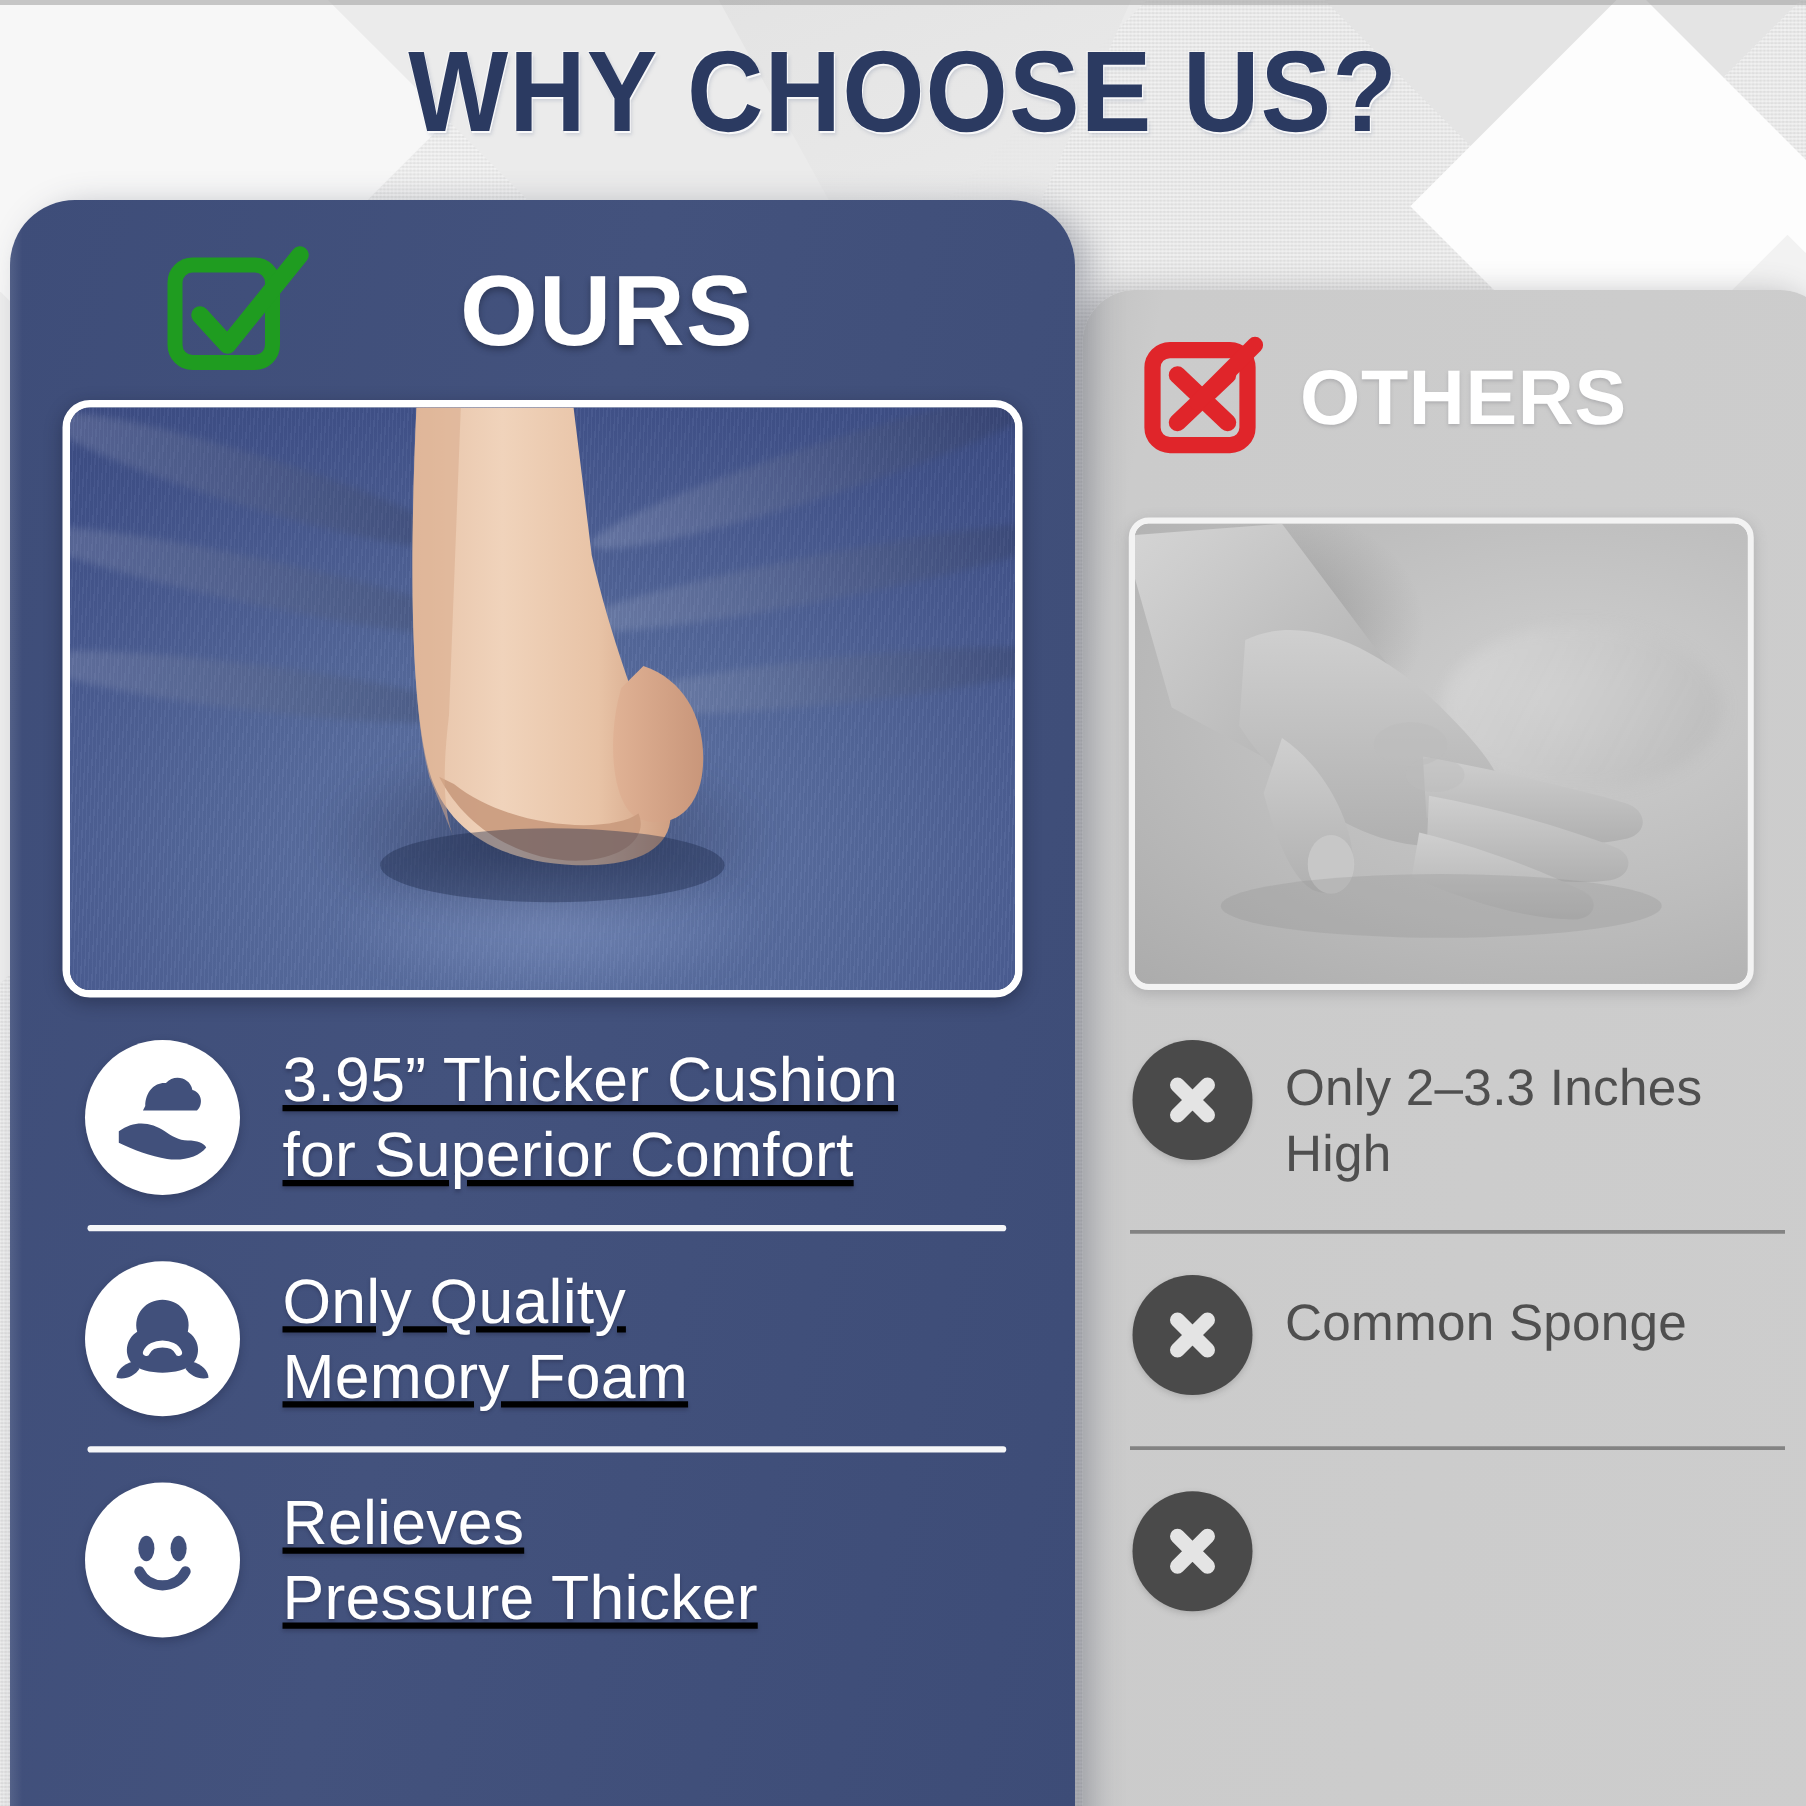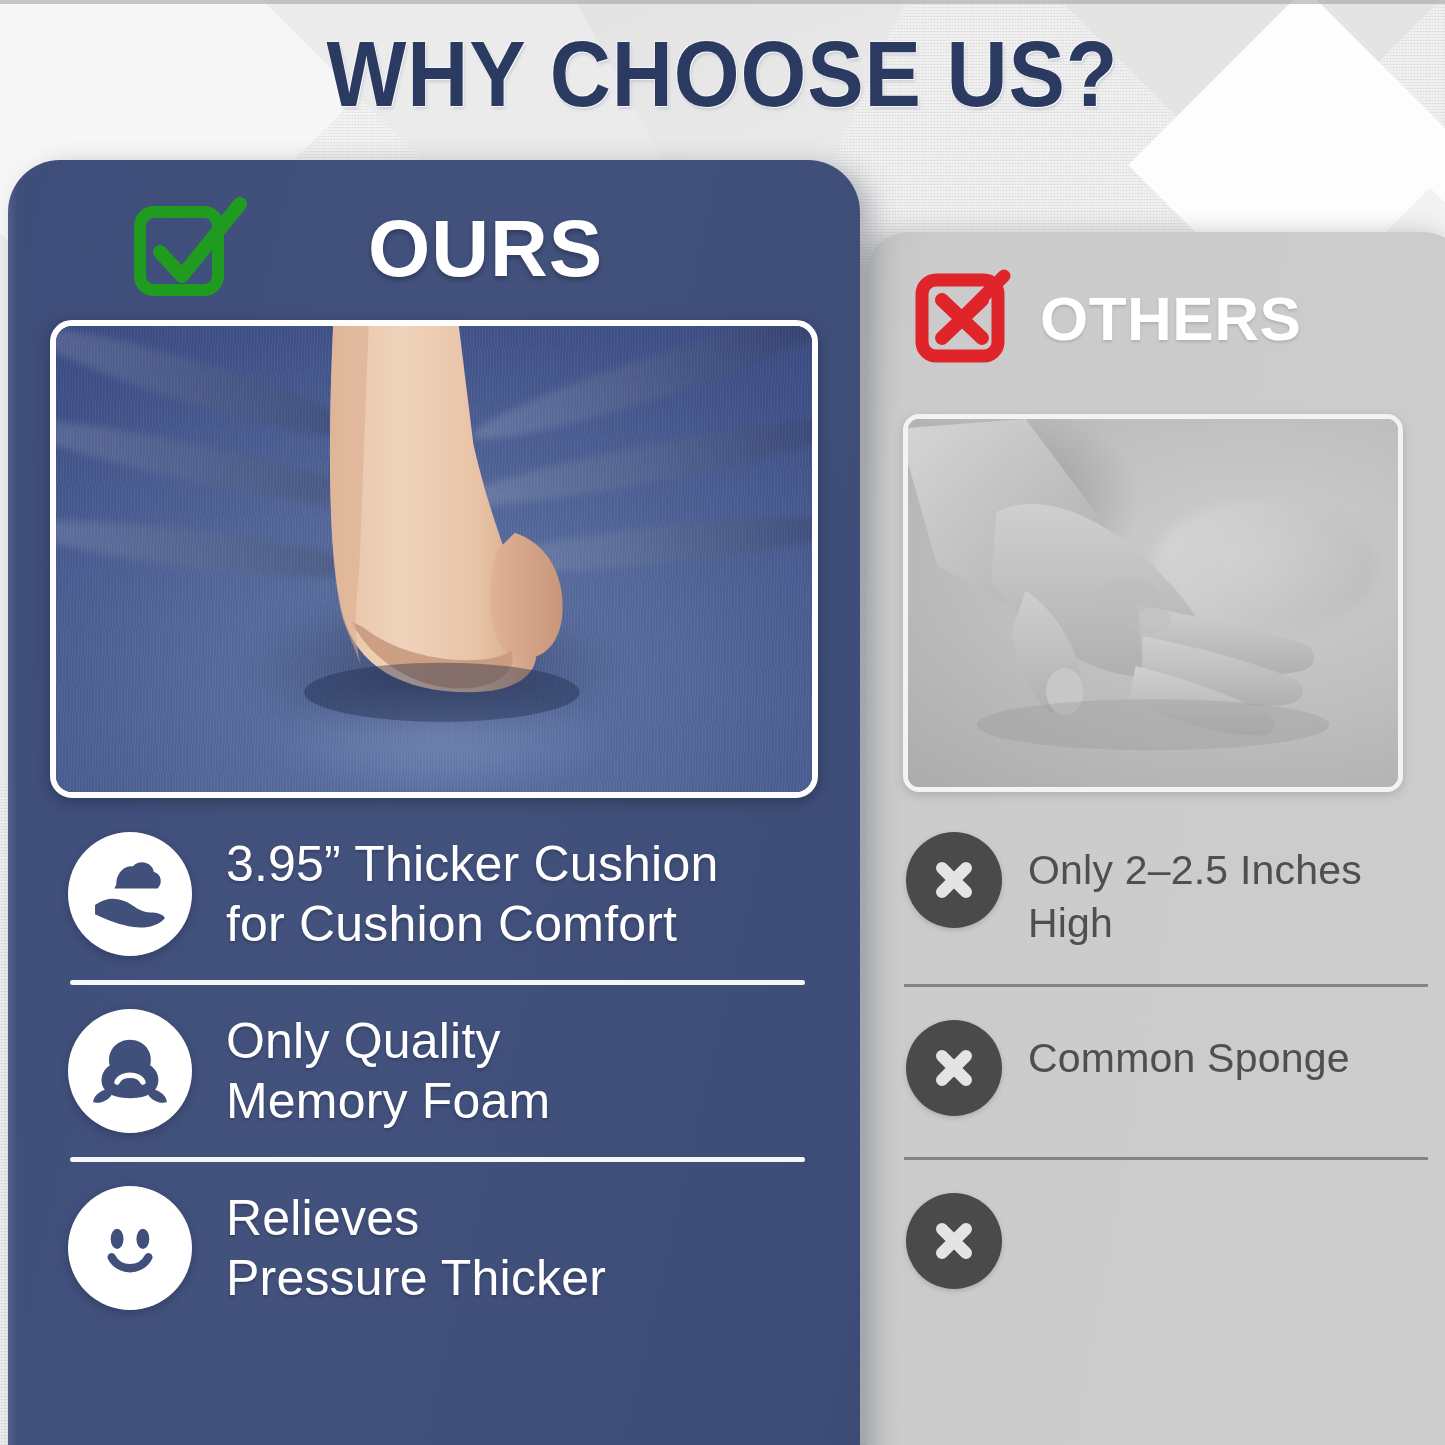--- a/index.html
+++ b/index.html
@@ -224,20 +224,21 @@
     border-radius:50%;
     filter:blur(8px);
   }
   .fist { position:absolute; inset:0; }
 
   .ours-list { position:absolute; left:0; right:0; top:672px; }
   .u-row {
     display:flex; align-items:center; gap:34px;
     padding:0 60px;
     min-height:120px;
+    text-decoration:underline;
   }
   .u-circle {
     width:124px; height:124px; flex:0 0 auto;
     border-radius:50%;
     background:#ffffff;
     display:flex; align-items:center; justify-content:center;
     box-shadow:0 3px 8px rgba(20,26,52,.30);
   }
   .u-text {
     font-size:50px; line-height:1.20;
@@ -327,21 +328,21 @@
 
     <div class="others-list">
 
       <div class="o-row">
         <span class="o-circle">
           <svg viewBox="0 0 60 60" width="60" height="60">
             <path d="M18 18 L42 42 M42 18 L18 42" stroke="#e4e4e4" stroke-width="12" stroke-linecap="round"></path>
           </svg>
         </span>
         <span class="o-text">
-          <span>Only 2–2.5 Inches</span>
+          <span>Only 2–3.3 Inches</span>
           <br>
           <span>High</span>
         </span>
       </div>
 
       <div class="o-div"></div>
 
       <div class="o-row">
         <span class="o-circle">
           <svg viewBox="0 0 60 60" width="60" height="60">
@@ -429,21 +430,21 @@
             <path d="M35 40 C35 27 44 19 53 20 C60 12 74 15 76 26
                      C84 28 86 38 80 44 L33 44 Z" fill="#41507b"></path>
             <path d="M12 62 C26 52 40 54 52 62 C58 66 64 70 72 70
                      C80 70 86 72 88 76 C82 84 68 88 54 86
                      C40 84 24 78 12 72 Z" fill="#41507b"></path>
           </svg>
         </span>
         <span class="u-text">
           <span>3.95” Thicker Cushion</span>
           <br>
-          <span>for Cushion Comfort</span>
+          <span>for Superior Comfort</span>
         </span>
       </div>
 
       <div class="u-div"></div>
 
       <div class="u-row">
         <span class="u-circle">
           <svg viewBox="0 0 100 100" width="92" height="92">
             <path d="M28 44 C24 28 36 16 50 16 C64 16 76 28 72 44
                      C82 50 84 64 76 72 C66 82 34 82 24 72 C16 64 18 50 28 44 Z" fill="#41507b"></path>

